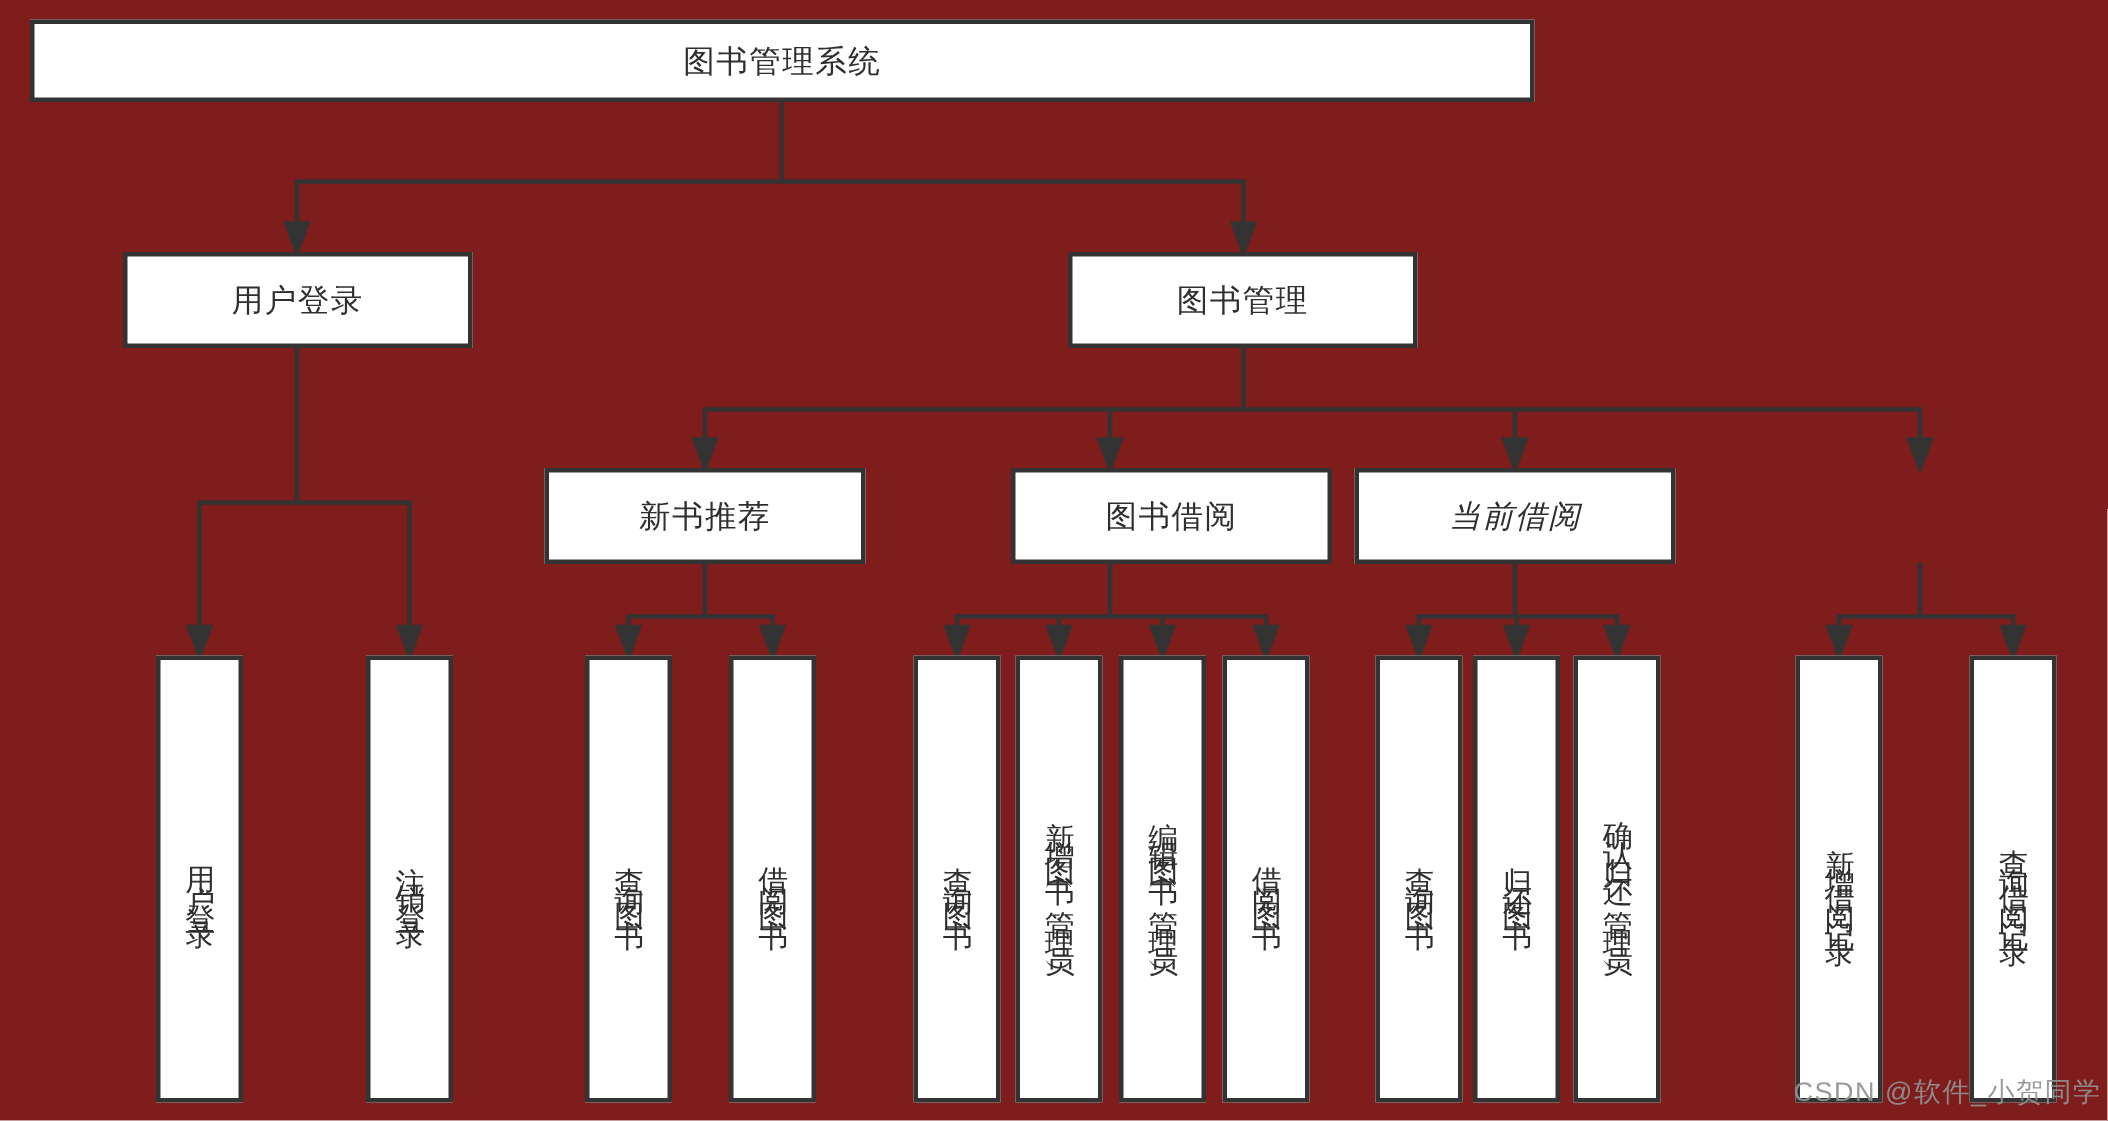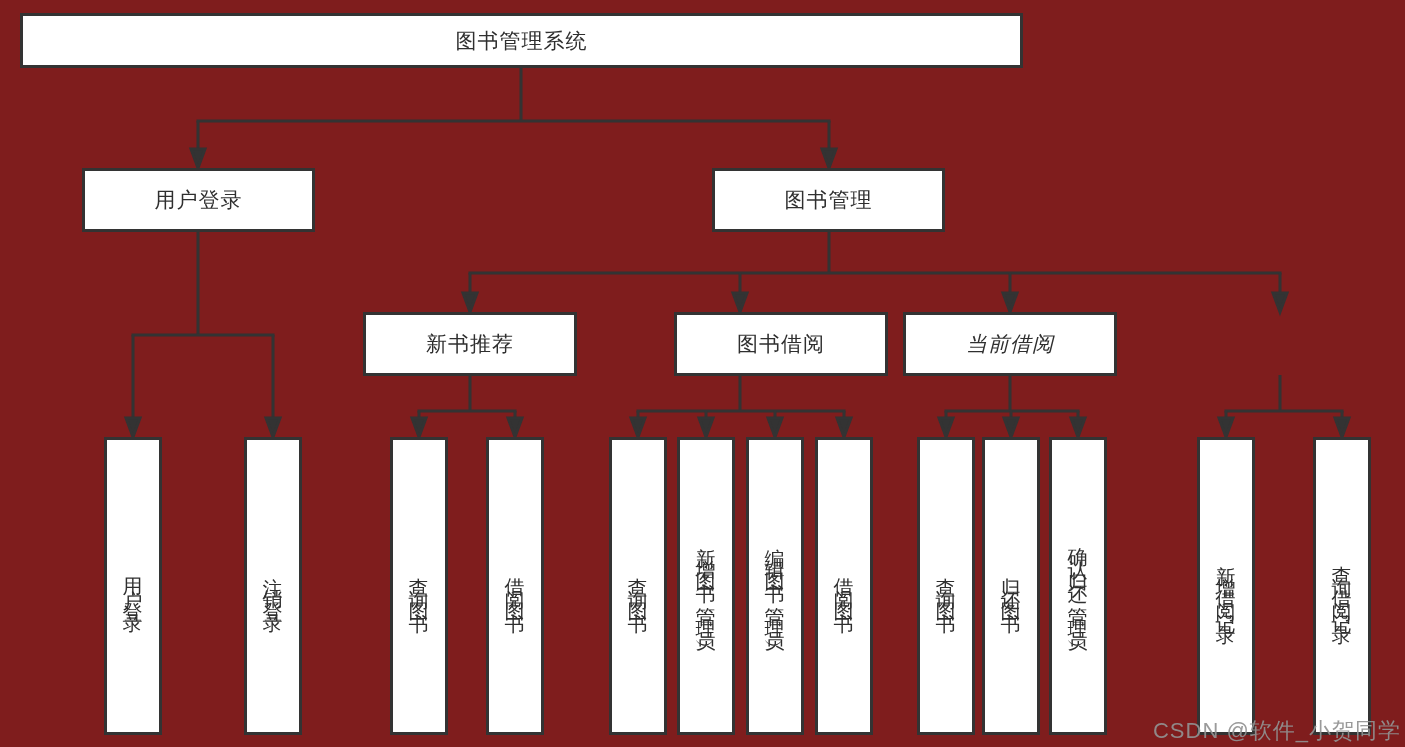--- a/index.html
+++ b/index.html
@@ -66,21 +66,21 @@
   .leaf-8  { left: 815px; }
   .leaf-9  { left: 917px; }
   .leaf-10 { left: 982px; }
   .leaf-11 { left: 1049px; }
   .leaf-12 { left: 1197px; }
   .leaf-13 { left: 1313px; }
   .watermark {
     position: absolute;
     right: 4px;
     top: 716px;
-    font-size: 22px;
+    font-size: 18px;
     color: rgba(145, 145, 145, 0.92);
     letter-spacing: 1px;
     z-index: 5;
     white-space: nowrap;
   }
 </style>
 </head>
 <body>
 
 <div class="stage">

